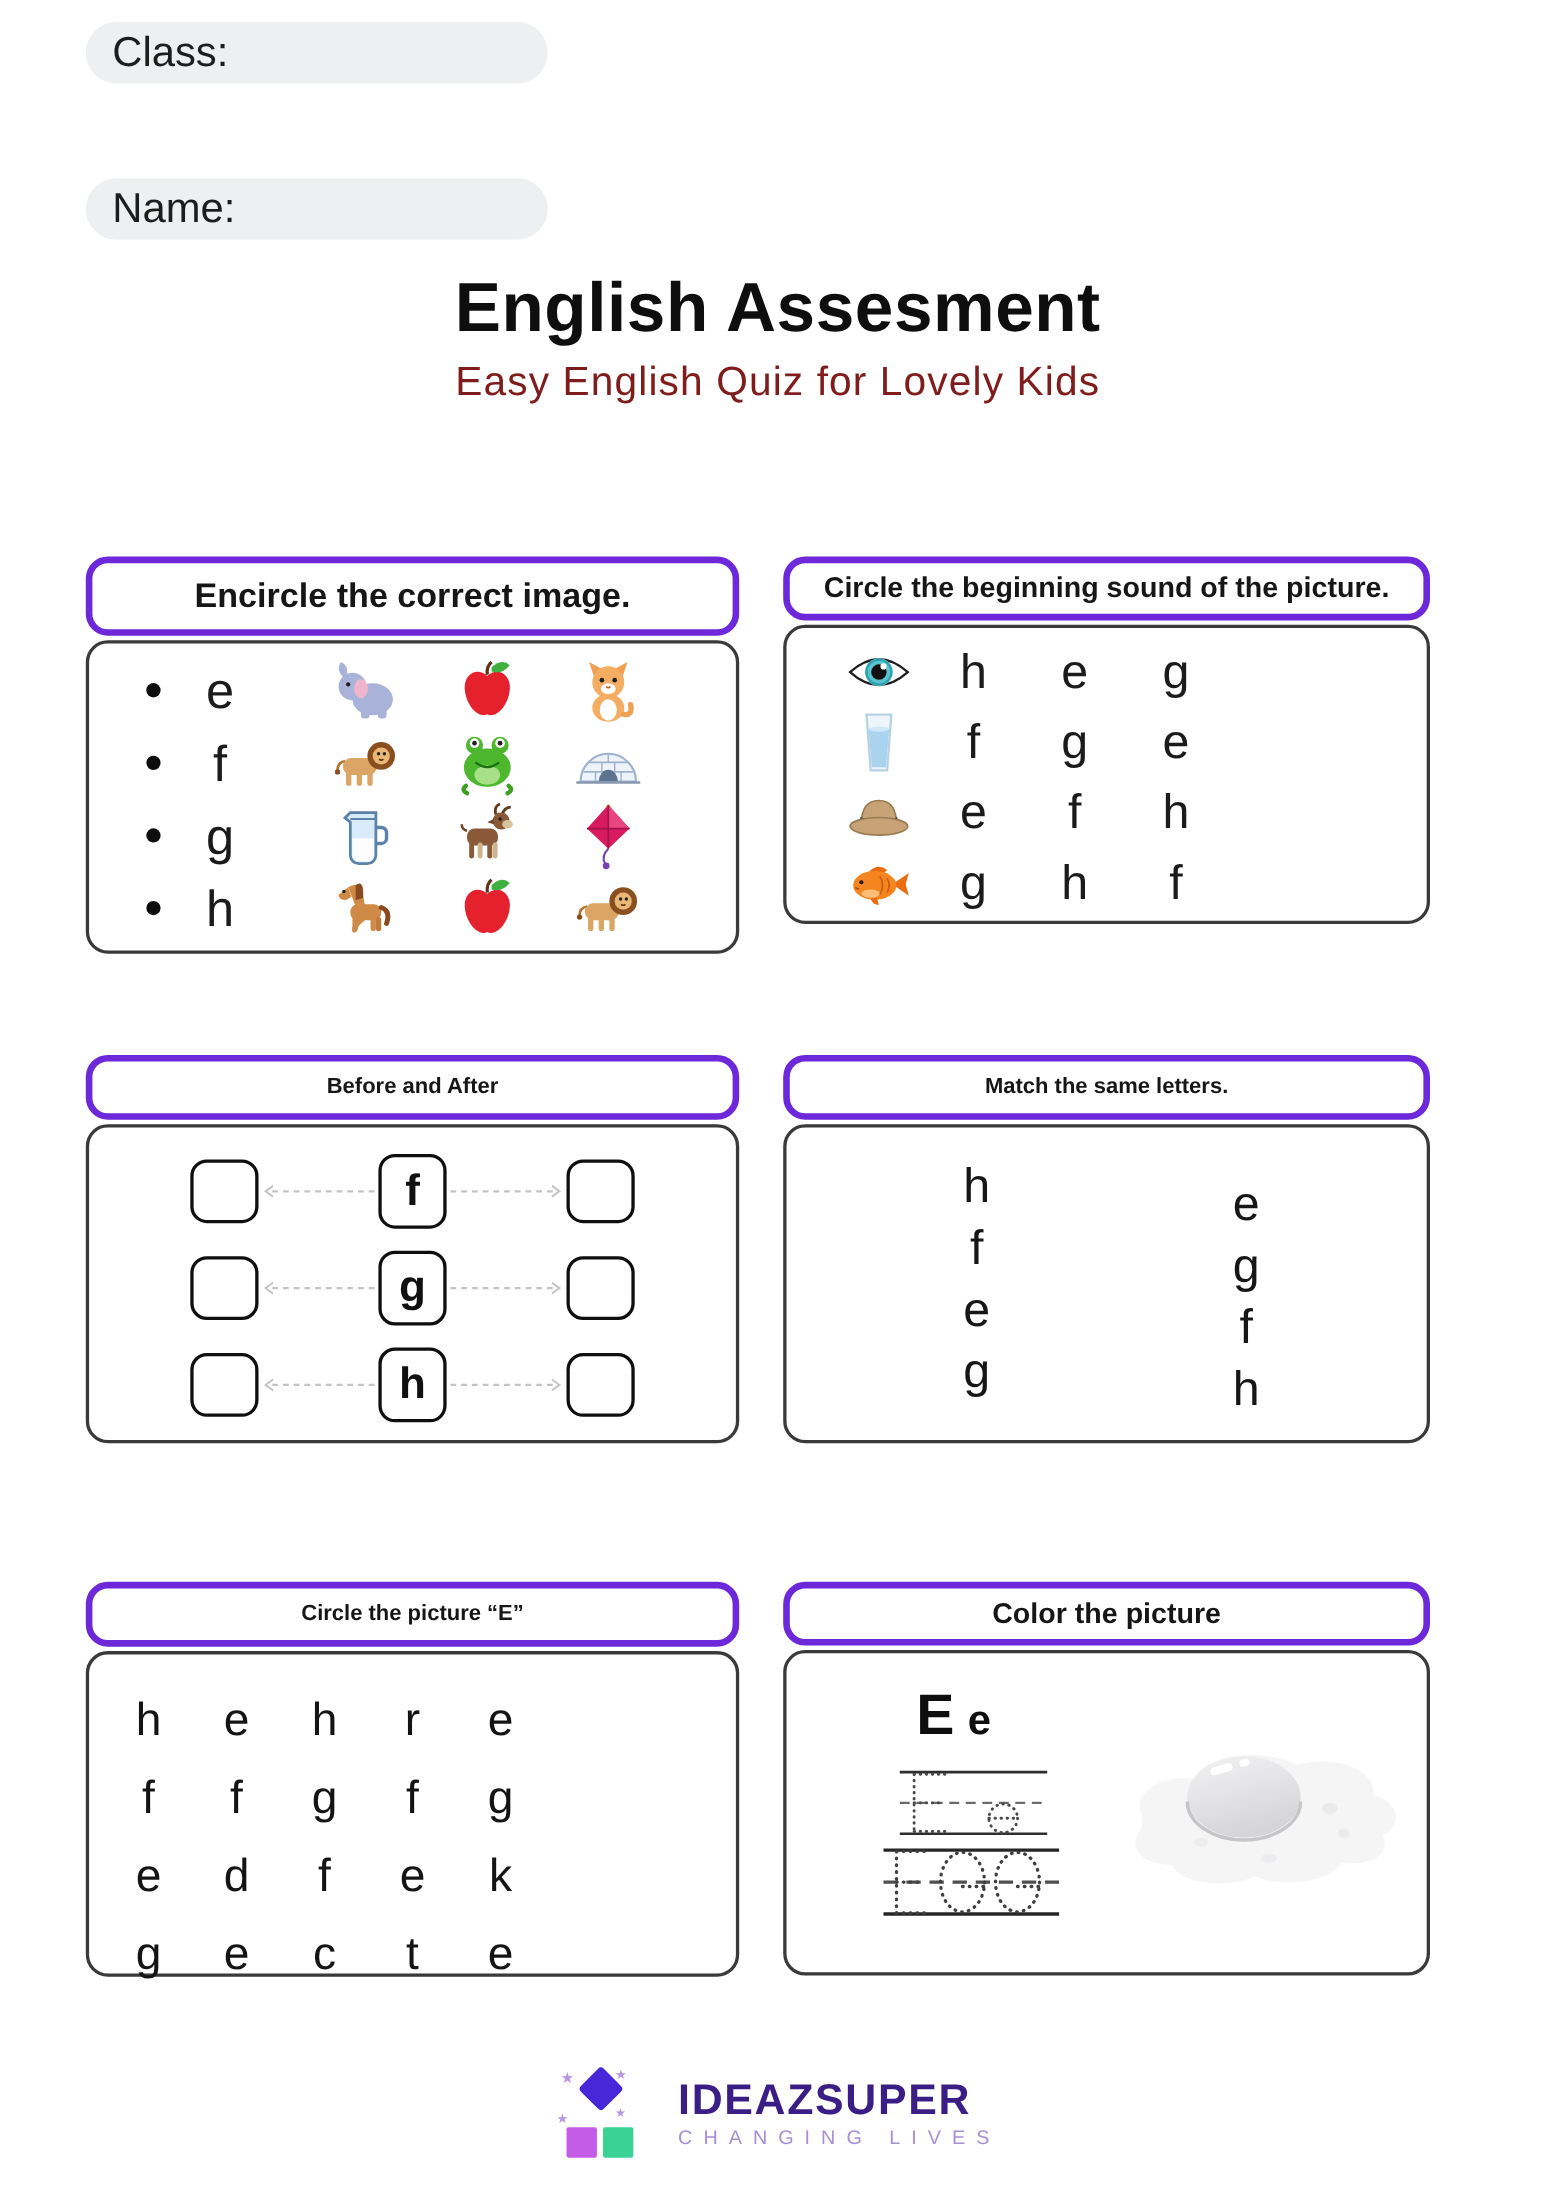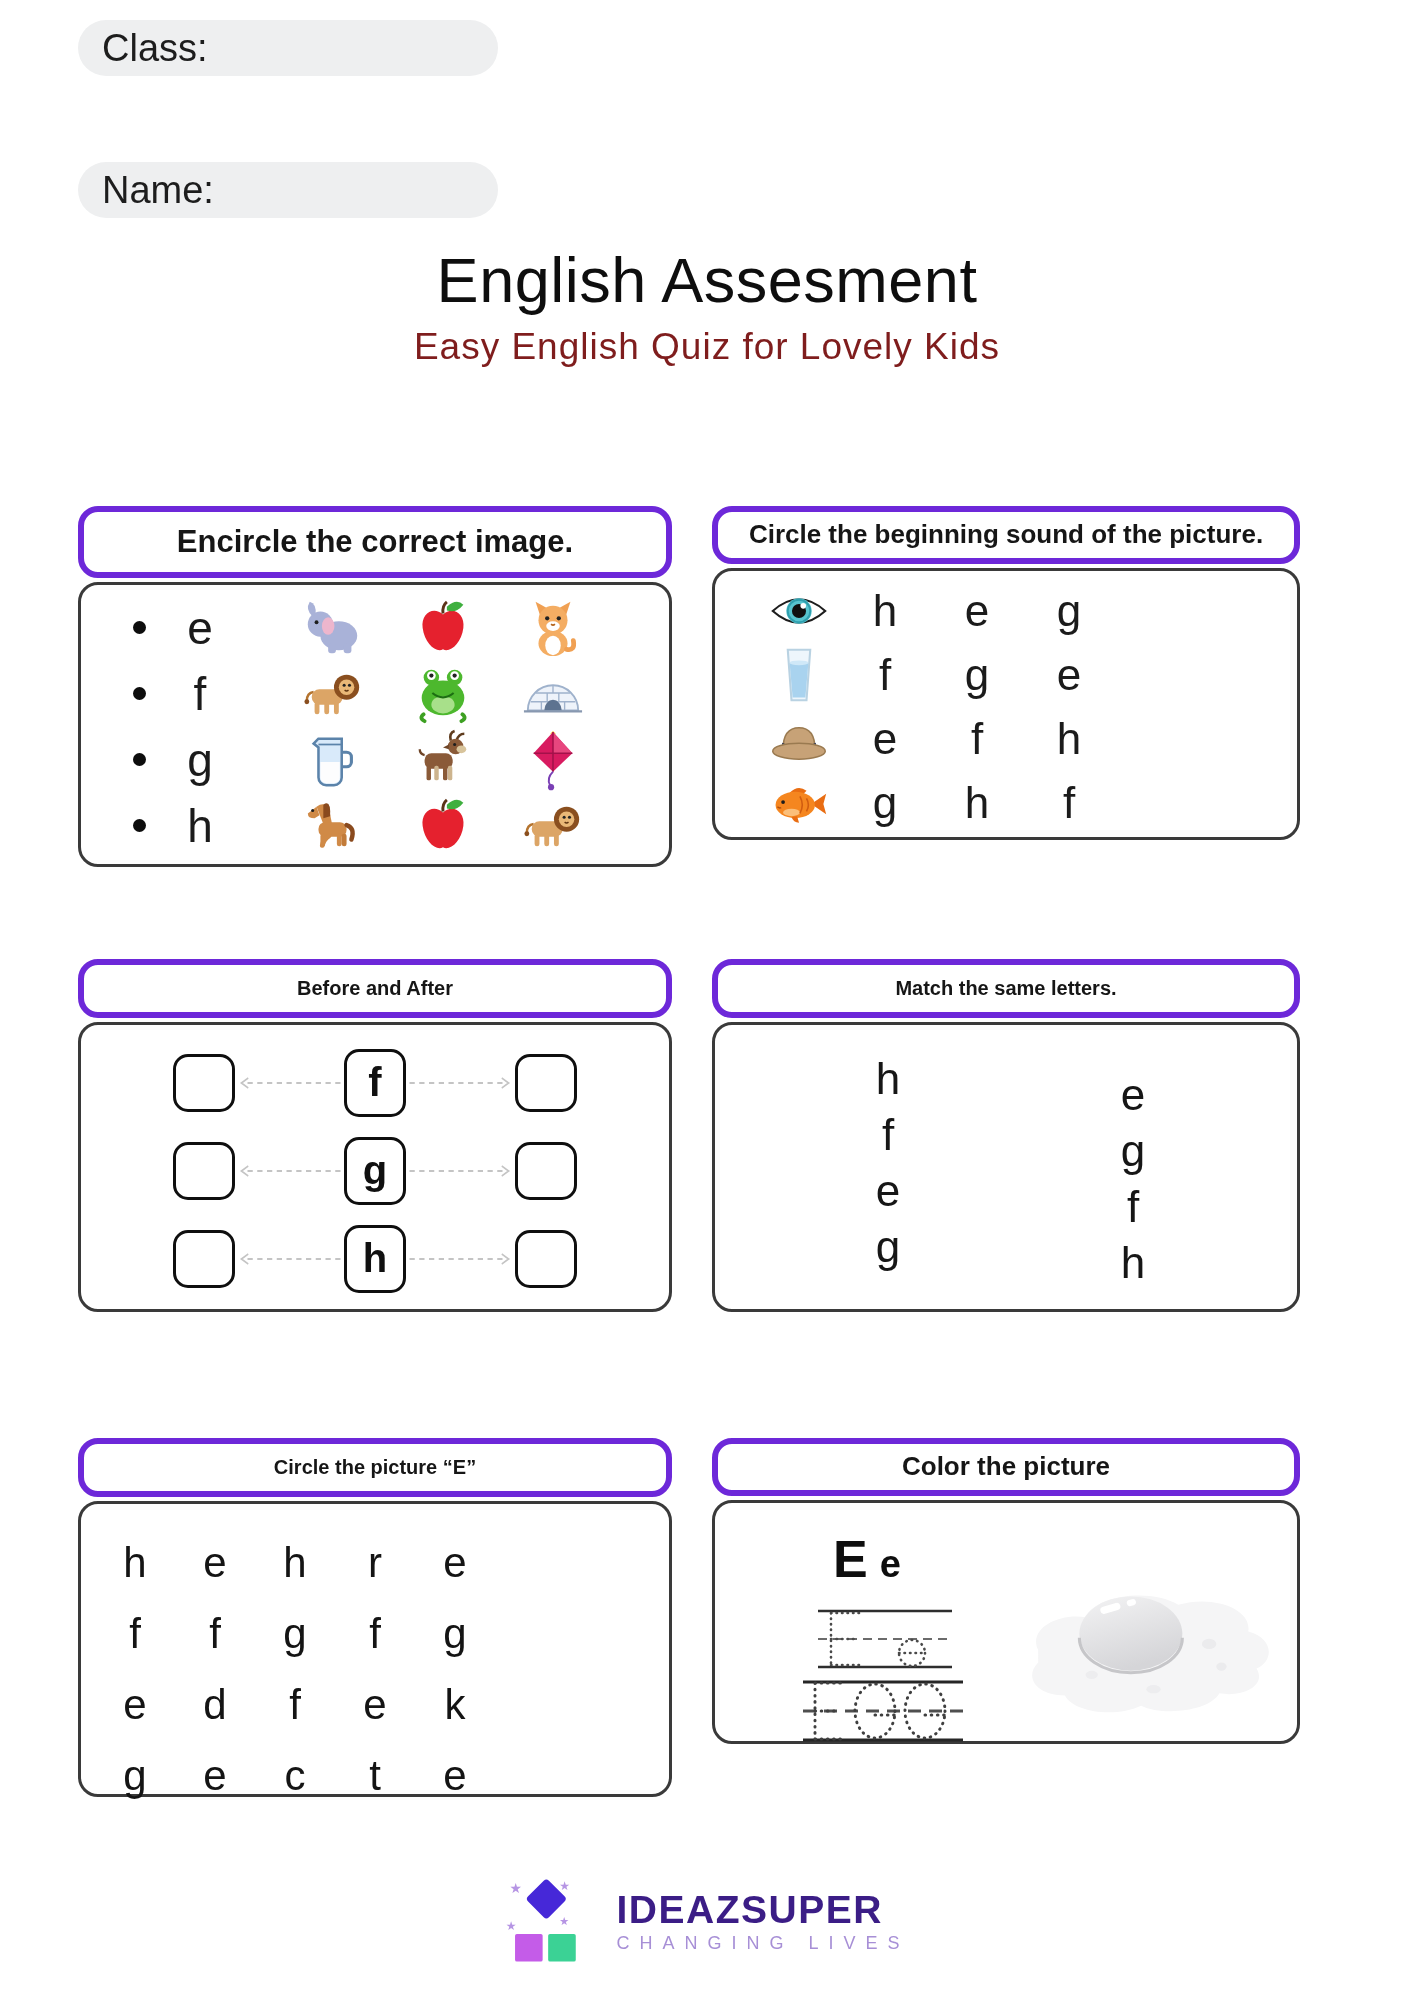--- a/index.html
+++ b/index.html
@@ -7,21 +7,21 @@
   .page{position:relative;width:1414px;height:2000px;background:#ffffff;overflow:hidden;}
 
   
   .pill{width:420px;height:56px;background:#eeeff0;border-radius:30px;display:flex;align-items:center;
         padding-left:24px;font-size:38px;color:#1d1d1d;margin-left:78px;box-sizing:border-box;}
   .pill-name{margin-top:86px;}
   .pill-class{margin-top:20px;}
 
   
   .title-block{text-align:center;margin-top:26px;}
-  .main-title{margin:0;font-size:63px;font-weight:400;color:#0e0e0e;letter-spacing:0.5px;}
+  .main-title{margin:0;font-size:63px;font-weight:700;color:#0e0e0e;letter-spacing:0.5px;}
   .subtitle{margin-top:10px;font-size:37px;font-weight:400;color:#7f1d1d;letter-spacing:1px;}
 
   
   .grid{display:grid;grid-template-columns:594px 588px;column-gap:40px;row-gap:92px;
         padding-left:78px;margin-top:138px;align-items:start;}
   .panel{display:block;}
   .panel.r3{margin-top:34px;}
   .panel-header{border:6px solid #6d28d9;border-radius:20px;background:#fff;
                 display:flex;align-items:center;justify-content:center;margin-bottom:4px;}
   .panel-title{font-weight:700;color:#161616;text-align:center;line-height:1.15;padding:12px 14px;}
@@ -62,21 +62,21 @@
   .match-left{left:151px;top:26px;}
   .match-right{left:396px;top:42px;}
   .match-letter{width:44px;text-align:center;font-size:44px;line-height:56px;color:#161616;}
 
   
   .p5-body{height:296px;display:grid;grid-template-columns:repeat(5,80px);align-content:start;
            padding:24px 0 0 14px;}
   .p5-letter{height:71px;display:flex;align-items:center;justify-content:center;font-size:42px;color:#141414;}
 
   
-  .p6-body{height:244px;}
+  .p6-body{height:296px;}
   .ee-head{position:absolute;left:118px;top:26px;font-weight:700;color:#0e0e0e;}
   .ee-big{font-size:52px;}
   .ee-small{font-size:38px;margin-left:12px;}
   .trace-small{position:absolute;left:100px;top:104px;width:140px;height:64px;}
   .trace-big{position:absolute;left:88px;top:176px;width:160px;height:64px;}
   .egg-pic{position:absolute;left:282px;top:66px;width:278px;height:156px;}
   .trace-small svg,.trace-big svg,.egg-pic svg{width:100%;height:100%;display:block;}
 
   
   .logo{display:flex;justify-content:center;align-items:center;margin-top:74px;gap:20px;}

